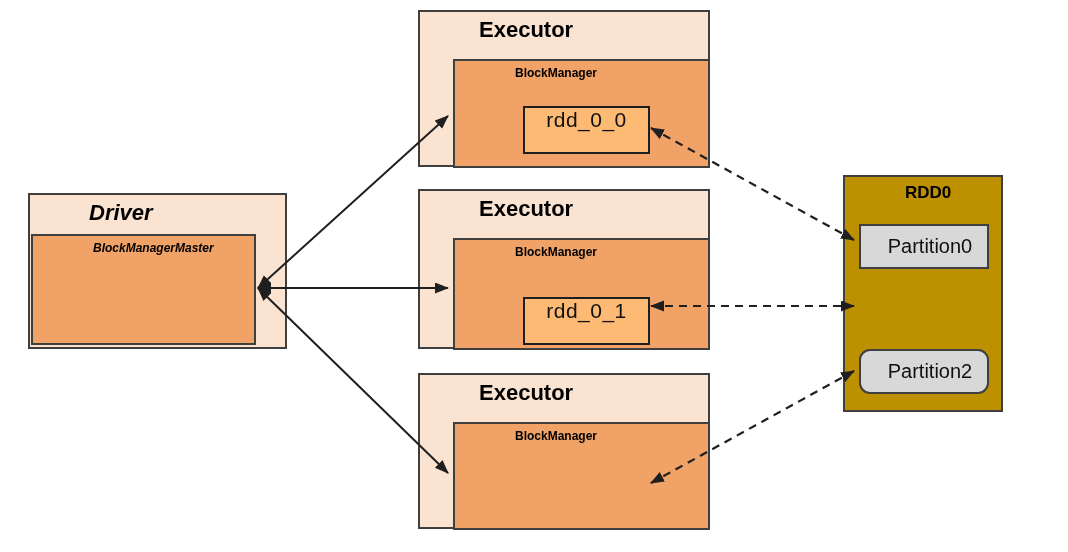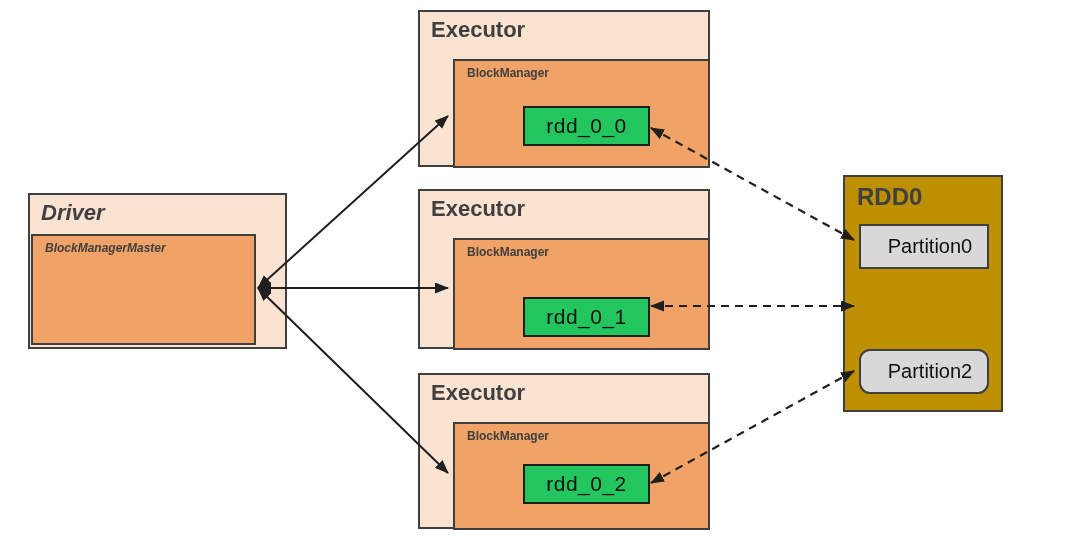--- a/index.html
+++ b/index.html
@@ -11,52 +11,53 @@
     width:1068px; height:552px;
     background:#ffffff;
     overflow:hidden;
   }
 
   .box { position:absolute; border:2px solid #3f3f3f; }
   .outer { background:#fbe3d2; }
   .inner { background:#f1a266; }
 
   .box-title {
-    font-weight:700; color:#404040;
+    font-weight:700; color:#000000;
     padding:4px 0 0 11px; line-height:1.25;
     white-space:nowrap;
+    margin-left:48px;
   }
   .lg { font-size:22px; }
   .md { font-size:12px; padding-left:12px; padding-top:5px; }
 
   
   .driver { left:28px; top:193px; width:259px; height:156px;font-style:italic; }
   .driver .inner { left:1px; top:39px; width:225px; bottom:2px; }
 
   
   .executor { left:418px; width:292px; }
   .executor.e1 { top:10px;  height:157px; }
   .executor.e2 { top:189px; height:160px; }
   .executor.e3 { top:373px; height:156px; }
   .executor .inner { left:33px; top:47px; right:-2px; bottom:-3px; }
 
   
   .rddblock {
-    position:absolute; left:68px; width:127px; height:40px;
-    background:#22c55e; border:2px solid #1f1f1f;
-    display:flex; align-items:center; justify-content:center;
+    position:absolute; left:68px; width:127px; height:48px;
+    background:#fdba74; border:2px solid #1f1f1f;
+    display:flex; align-items:flex-start; justify-content:center;
     font-size:21px; color:#101010; letter-spacing:0.5px;
   }
   .e1 .rddblock { top:45px; }
   .e2 .rddblock { top:45px;margin-top:12px; }
   .e3 .rddblock { top:40px; }
 
   
   .rdd0 { left:843px; top:175px; width:160px; height:237px; background:#bd9000; }
-  .rdd0 .box-title { font-size:24px; padding:5px 8px 0 12px; }
+  .rdd0 .box-title { font-size:17px; padding:5px 8px 0 12px; }
   .partition {
     position:absolute; left:14px; width:130px; height:45px;
     background:#d8d8d8; border:2px solid #3f3f3f;
     display:flex; align-items:center; justify-content:center;
     font-size:20px; color:#101010;padding-left:12px;
   }
   .partition.p0 { top:47px; }
   .partition.p1 { top:108px; }
   .partition.p2 { top:172px;border-radius:11px; }
 
@@ -98,23 +99,20 @@
       <div class="rddblock">
         <span>rdd_0_1</span>
       </div>
     </div>
   </div>
 
   <div class="box outer executor e3">
     <div class="box-title lg">Executor</div>
     <div class="box inner">
       <div class="box-title md">BlockManager</div>
-      <div class="rddblock">
-        <span>rdd_0_2</span>
-      </div>
     </div>
   </div>
 
   <div class="box rdd0">
     <div class="box-title">RDD0</div>
     <div class="partition p0">
       <span>Partition0</span>
     </div>
     <div class="partition p2">
       <span>Partition2</span>

